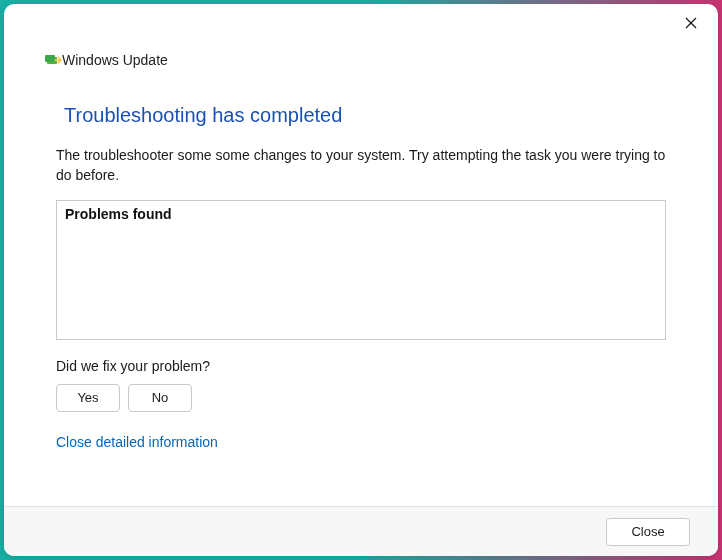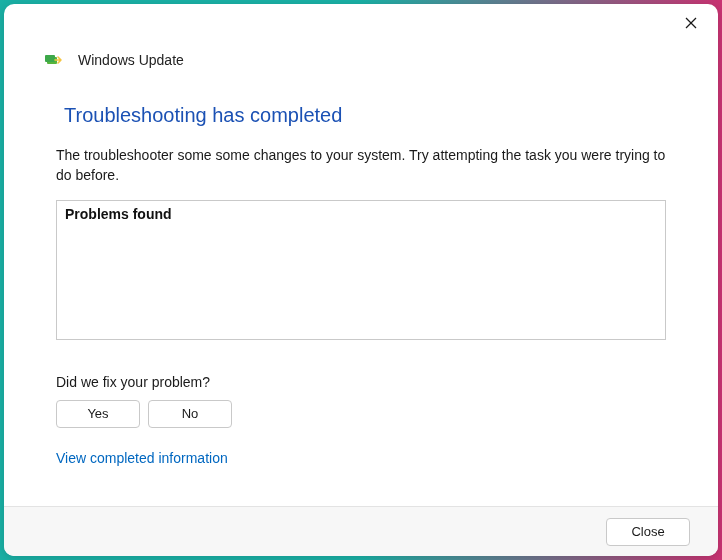--- a/index.html
+++ b/index.html
@@ -39,21 +39,21 @@
       align-items: center;
       justify-content: center;
       cursor: pointer;
       font-size: 14px;
       color: #1a1a1a;
     }
     .header-row {
       display: flex;
       align-items: center;
       padding: 0 40px 0 40px;
-      gap: 16px;
+      gap: 0;
       margin-top: 10px;
     }
     .header-icon {
       width: 18px;
       height: 14px;
       position: relative;
     }
     .header-title {
       font-size: 14px;
       color: #222;
@@ -106,29 +106,28 @@
     }
     .problem-icon {
       width: 20px;
       display: flex;
       justify-content: flex-end;
     }
     .feedback-label {
       font-size: 14px;
       color: #1a1a1a;
       margin-bottom: 10px;
-      margin-top: 16px;
     }
     .button-row {
       display: flex;
       gap: 8px;
       margin-bottom: 22px;
     }
     .btn {
-      width: 84px;
+      width: 64px;
       height: 28px;
       border: 1px solid #c9c9c9;
       border-radius: 4px;
       background: #ffffff;
       font-size: 13px;
       color: #1a1a1a;
       cursor: pointer;
       display: flex;
       align-items: center;
       justify-content: center;
@@ -199,21 +198,21 @@
     <div class="button-row">
       <div class="btn">
         <span>Yes</span>
       </div>
       <div class="btn">
         <span>No</span>
       </div>
     </div>
 
     <div class="link">
-      <span>View completed information</span>
+      <span>Close detailed information</span>
     </div>
   </div>
 
   <div class="footer">
     <div class="close-btn">
       <span>Close</span>
     </div>
   </div>
 
 </div>

